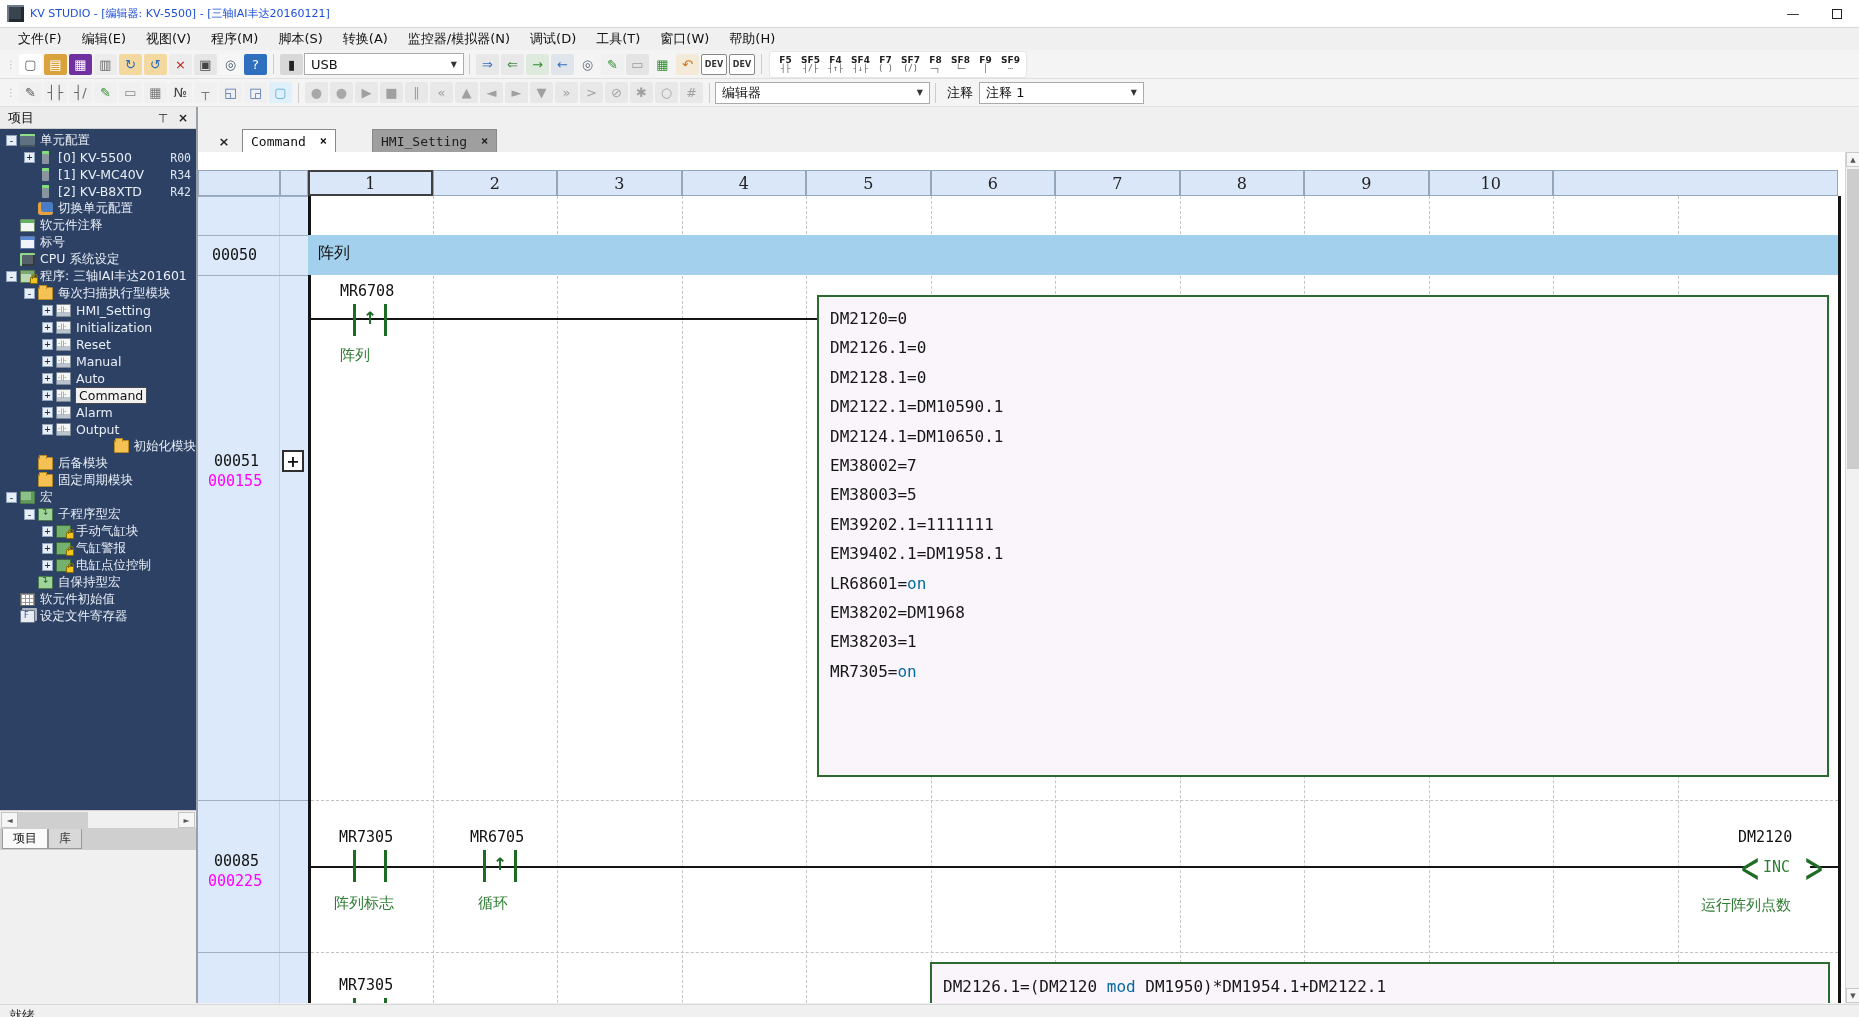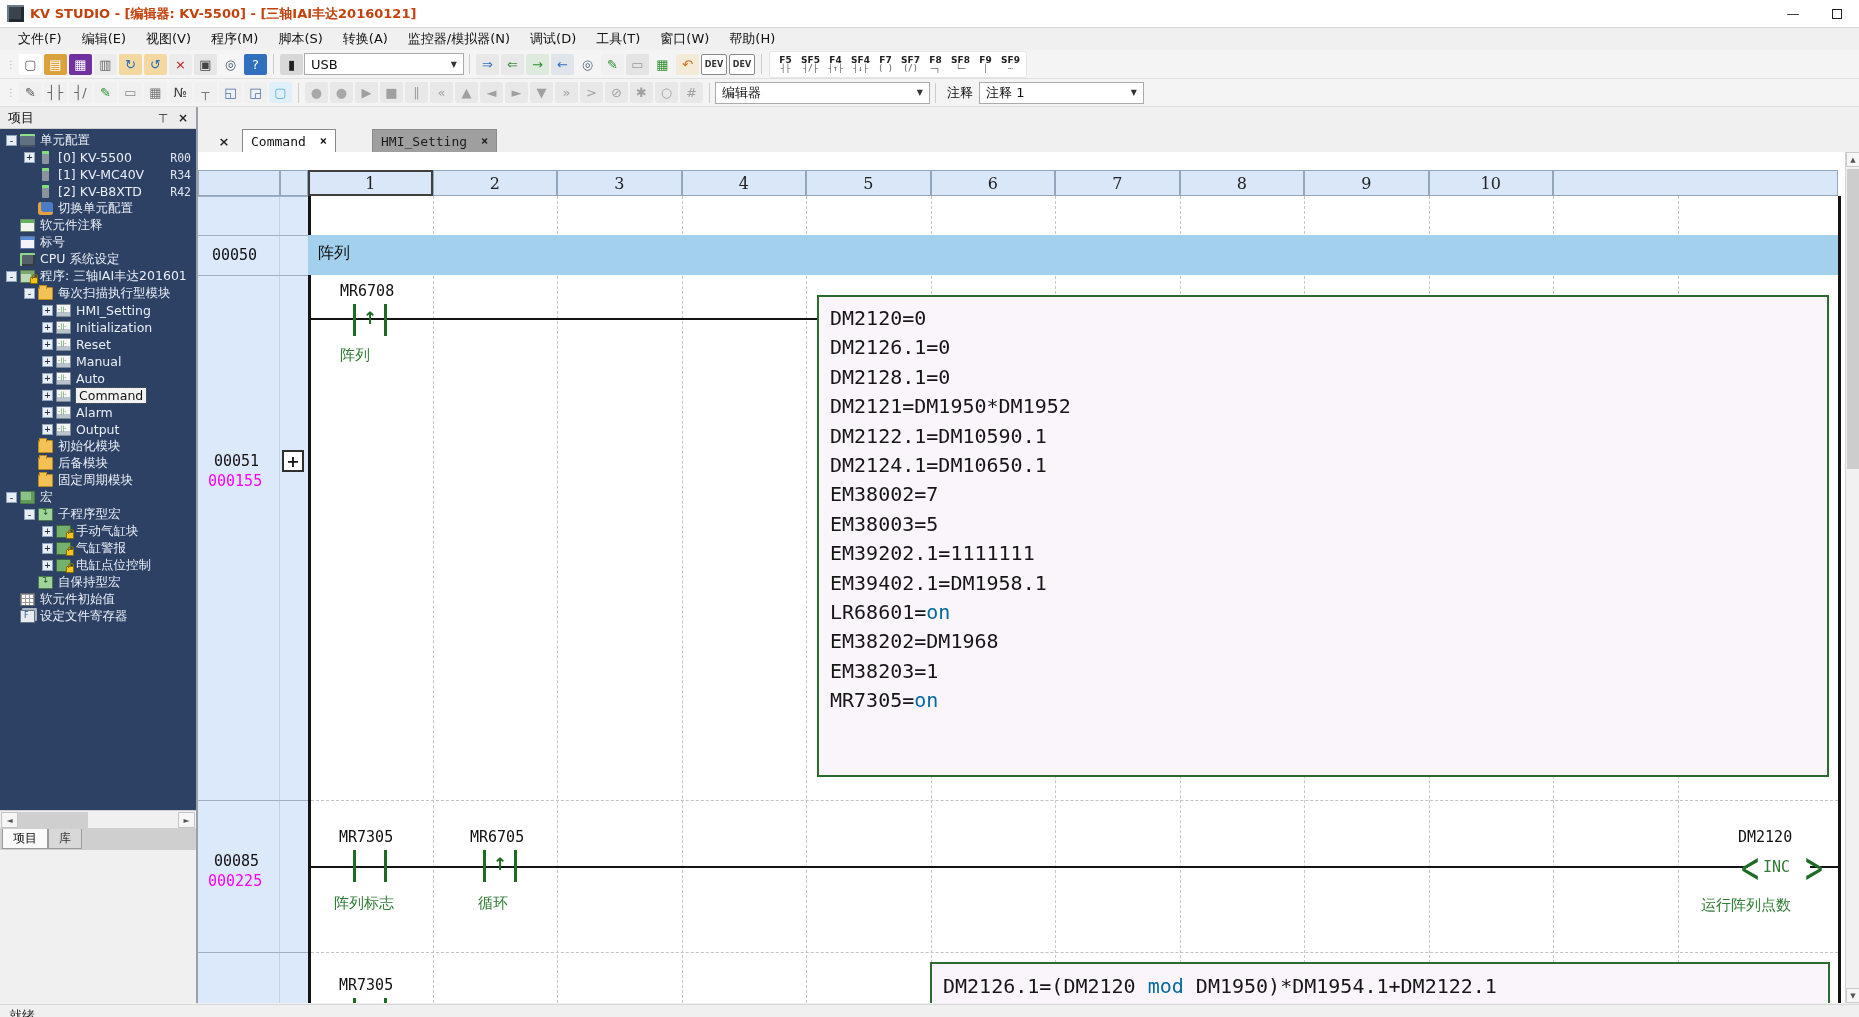--- a/index.html
+++ b/index.html
@@ -6,21 +6,21 @@
   html,body { width:1859px; height:1017px; overflow:hidden; background:#f0f0f0;
     font-family:"DejaVu Sans", sans-serif; }
   .abs { position:absolute; }
   #app { position:relative; width:1859px; height:1017px; background:#f0f0f0; }
 
   
   #titlebar { left:0; top:0; width:1859px; height:28px; background:#ffffff;
     border-bottom:1px solid #d8d8d8; display:flex; align-items:center; }
   #app-icon { width:17px; height:17px; margin:0 6px 0 7px; background:#39444f;
     box-shadow:inset 2px 2px 0 #6b7b8c, inset -3px -3px 0 #222a31; }
-  #title-text { font-size:13px; color:#c2410c;font-weight:bold; }
+  #title-text { font-size:11px; color:#1d4ed8; }
   .win-btn { width:44px; height:27px; display:flex; align-items:center; justify-content:center;
     font-size:13px; color:#222; }
   #btn-min { margin-left:auto; }
   .sq { width:10px; height:10px; border:1px solid #222; display:inline-block; }
 
   
   #menubar { left:0; top:28px; width:1859px; height:22px; background:#f0f0f0;
     display:flex; align-items:center; padding-left:8px; }
   .menu-item { font-size:13px; color:#111; padding:2px 10px; }
 
@@ -139,21 +139,21 @@
   #band50 { left:110px; top:83px; width:1530px; height:40px; background:#a2d0ed; }
   #band50-label { left:120px; top:91px; font-size:16px; color:#111; }
   .rownum { font-family:"DejaVu Sans Mono",monospace; font-size:15px; color:#111; }
   .stepnum { font-family:"DejaVu Sans Mono",monospace; font-size:15px; color:#ff00ff; }
   .dev-label { font-family:"DejaVu Sans Mono",monospace; font-size:15px; color:#111; }
   .lcomment { font-family:"DejaVu Sans Mono",monospace; font-size:15px; color:#2e7d33; }
   .wire { height:2px; background:#141414; }
   .cbar { width:3px; height:32px; background:#1e6b24; }
   .carrow { font-size:17px; color:#1e6b24; font-weight:bold; font-family:"DejaVu Sans",sans-serif; }
   .scriptbox { background:#faf4fb; border:2px solid #2d6a2f; }
-  .sline { font-family:"DejaVu Sans Mono",monospace; font-size:20px; line-height:29.4px;
+  .sline { font-family:"DejaVu Sans Mono",monospace; font-size:16px; line-height:29.4px;
     color:#161616; white-space:pre; }
   .sline .kw { color:#0369a1; }
   #plusbtn { left:84px; top:298px; width:22px; height:22px; background:#ffffff;
     border:2px solid #2f2f2f; display:flex; align-items:center; justify-content:center;
     font-size:16px; font-weight:bold; color:#111; }
   .coil-br { font-size:30px; color:#1e6b24; transform:scaleY(1.5); font-weight:400;
     font-family:"DejaVu Sans Mono",monospace; }
 
   
   #vscroll { left:1845px; top:152px; width:14px; height:851px; background:#f1f1f1;
@@ -420,21 +420,21 @@
           <div class="trow" style="padding-left: 42px;">
             <span class="texp">+</span>
             <span class="ticn ic-ladder"></span>
             <span class="tlabel">Alarm</span>
           </div>
           <div class="trow" style="padding-left: 42px;">
             <span class="texp">+</span>
             <span class="ticn ic-ladder"></span>
             <span class="tlabel">Output</span>
           </div>
-          <div class="trow" style="padding-left: 24px;">
+          <div class="trow" style="padding-left: 24px; justify-content: flex-end;">
             <span class="texp-spacer"></span>
             <span class="ticn ic-folder"></span>
             <span class="tlabel">初始化模块</span>
           </div>
           <div class="trow" style="padding-left: 24px;">
             <span class="texp-spacer"></span>
             <span class="ticn ic-folder"></span>
             <span class="tlabel">后备模块</span>
           </div>
           <div class="trow" style="padding-left: 24px;">
@@ -568,21 +568,20 @@
           <span class="abs dev-label" style="left:-8px;top:0">MR6708</span>
           <span class="abs cbar" style="left:5px;top:22px"></span>
           <span class="abs cbar" style="left:36px;top:22px"></span>
           <span class="abs carrow" style="left:15px;top:26px">↑</span>
           <span class="abs lcomment" style="left:-8px;top:64px">阵列</span>
         </div>
         <div class="abs scriptbox" style="left:619px;top:143px;width:1012px;height:482px;padding:7px 0 0 11px" id="script1">
             <div class="sline"><span>DM2120=0</span></div>
             <div class="sline"><span>DM2126.1=0</span></div>
             <div class="sline"><span>DM2128.1=0</span></div>
-            <div class="sline"><span>DM2121=DM1950*DM1952</span></div>
             <div class="sline"><span>DM2122.1=DM10590.1</span></div>
             <div class="sline"><span>DM2124.1=DM10650.1</span></div>
             <div class="sline"><span>EM38002=7</span></div>
             <div class="sline"><span>EM38003=5</span></div>
             <div class="sline"><span>EM39202.1=1111111</span></div>
             <div class="sline"><span>EM39402.1=DM1958.1</span></div>
             <div class="sline"><span>LR68601=</span><span class="kw">on</span></div>
             <div class="sline"><span>EM38202=DM1968</span></div>
             <div class="sline"><span>EM38203=1</span></div>
             <div class="sline"><span>MR7305=</span><span class="kw">on</span></div>

